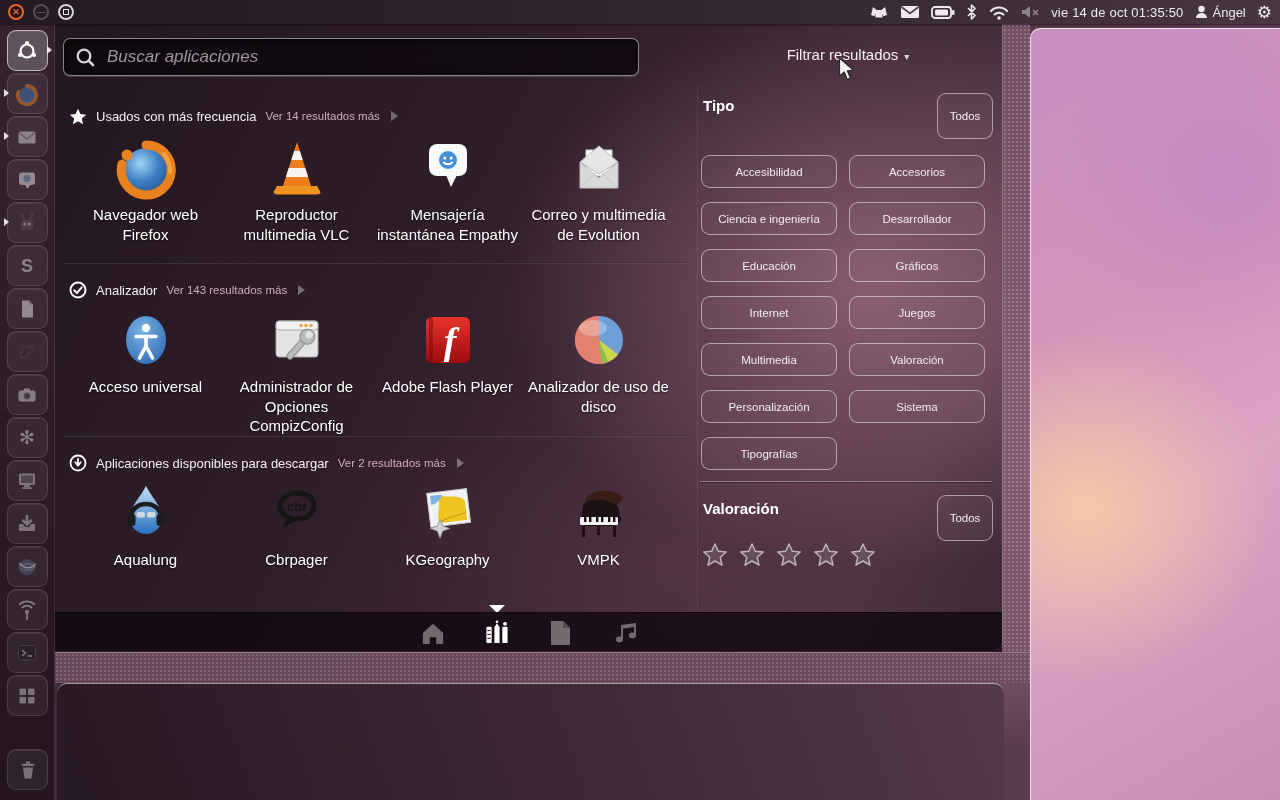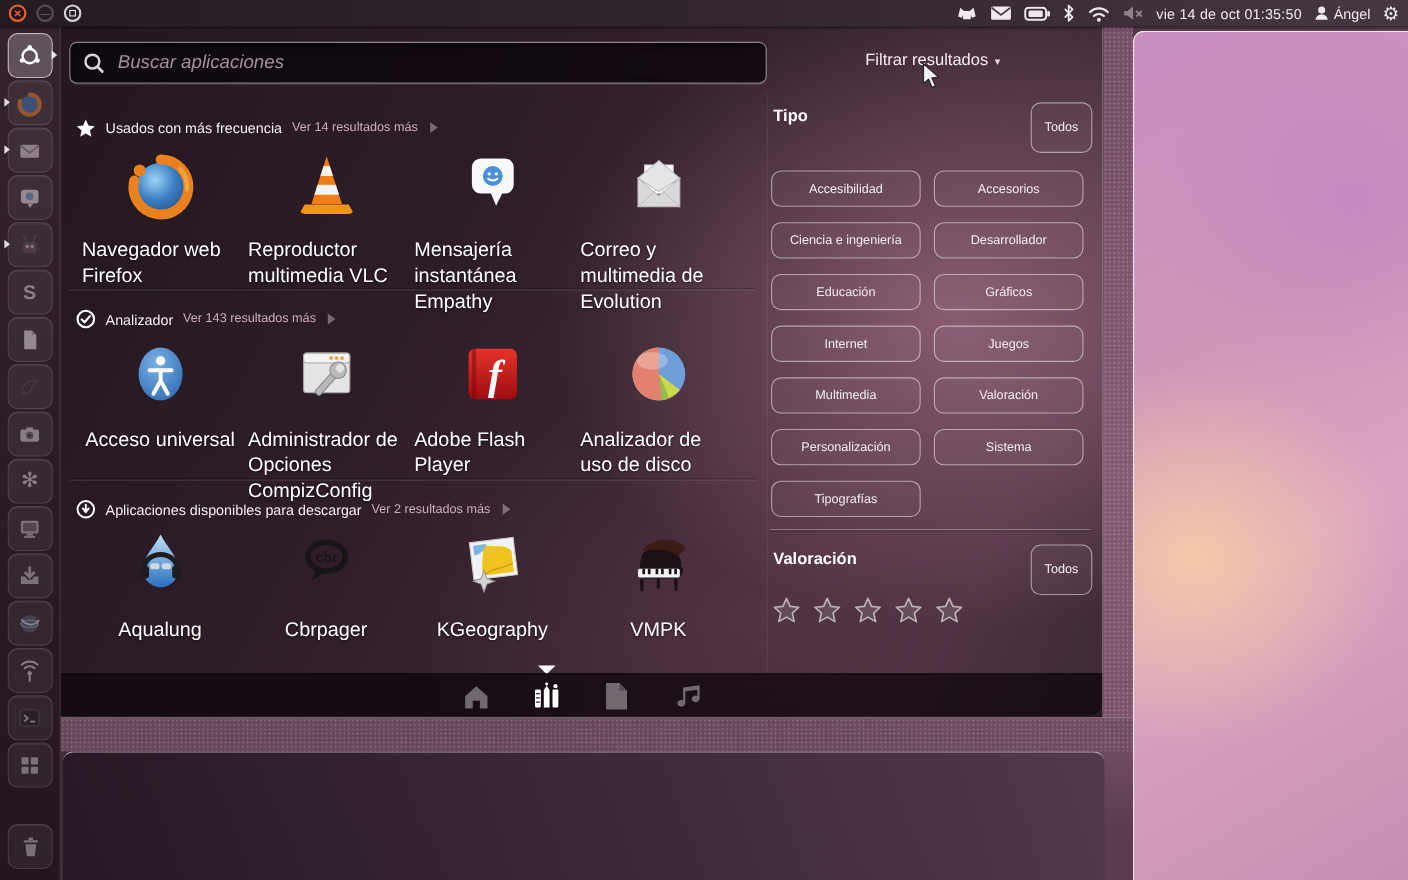--- a/index.html
+++ b/index.html
@@ -62,38 +62,38 @@
   .trash-wrap{position:absolute;bottom:8px;left:7px}
   
   .dash{position:absolute;left:55px;top:24px;width:948px;height:628px;z-index:30;
     border-right:1px solid rgba(255,255,255,.42);border-bottom:1px solid rgba(255,255,255,.42);
     border-bottom-right-radius:12px;
     background:
       radial-gradient(560px 430px at 86% 42%, rgba(206,138,168,.50) 0%, rgba(206,138,168,0) 66%),
       radial-gradient(430px 320px at 66% 85%, rgba(120,70,95,.30) 0%, rgba(0,0,0,0) 70%),
       linear-gradient(118deg,#241720 0%,#2d1d28 35%,#3c2733 62%,#4a3140 86%,#3f2a36 100%);}
   
-  .search-bar{position:absolute;left:8px;top:14px;width:634px;height:38px;border-radius:7px;
+  .search-bar{position:absolute;left:8px;top:14px;width:576px;height:38px;border-radius:7px;
     background:rgba(8,4,8,.72);border:1px solid rgba(255,255,255,.5);
     box-shadow:0 1px 0 rgba(255,255,255,.15), inset 0 2px 7px rgba(0,0,0,.65);
     display:flex;align-items:center;gap:10px;padding:12px 10px}
   .search-bar input{flex:1;background:transparent;border:none;outline:none;
     font-family:"Liberation Sans",sans-serif;font-style:italic;font-size:17px;color:#e8e2e6}
   .search-bar input::placeholder{color:#9f939b;opacity:1}
   
   .sec-h{position:absolute;left:14px;display:flex;align-items:center;gap:9px;height:20px}
   .sec-title{font-size:13px;color:#f4eef2}
   .sec-more{font-size:11.5px;color:#cfaebc}
   .chev{width:0;height:0;border-top:5px solid transparent;border-bottom:5px solid transparent;
     border-left:7px solid rgba(255,255,255,.35);margin-left:2px}
   
   .apps-row{position:absolute;left:15px;width:604px;display:flex}
   .tile{width:151px;display:flex;flex-direction:column;align-items:center;cursor:default}
   .tile .ticon{height:66px;display:flex;align-items:flex-end;justify-content:center}
-  .tile .tlabel{margin-top:16px;font-size:18px;line-height:1.3;color:#fff;text-align:left;
+  .tile .tlabel{margin-top:5px;font-size:15px;line-height:1.3;color:#fff;text-align:center;
     max-width:142px;text-shadow:0 1px 2px rgba(0,0,0,.6)}
   .hsep{position:absolute;left:8px;width:625px;height:2px;
     background:linear-gradient(180deg,rgba(0,0,0,.35),rgba(255,255,255,.14))}
   .vsep{position:absolute;left:642px;top:62px;height:524px;width:1px;background:rgba(255,255,255,.07)}
   
   .filter-toggle{position:absolute;left:645px;top:22px;width:296px;text-align:center;
     font-size:15px;color:#f4eef2}
   .filter-toggle .caret{font-size:10px;margin-left:6px;color:#e3d8de}
   .f-head{position:absolute;font-size:15px;font-weight:bold;color:#fff}
   .btn{position:absolute;border:1px solid rgba(255,255,255,.5);border-radius:9px;

